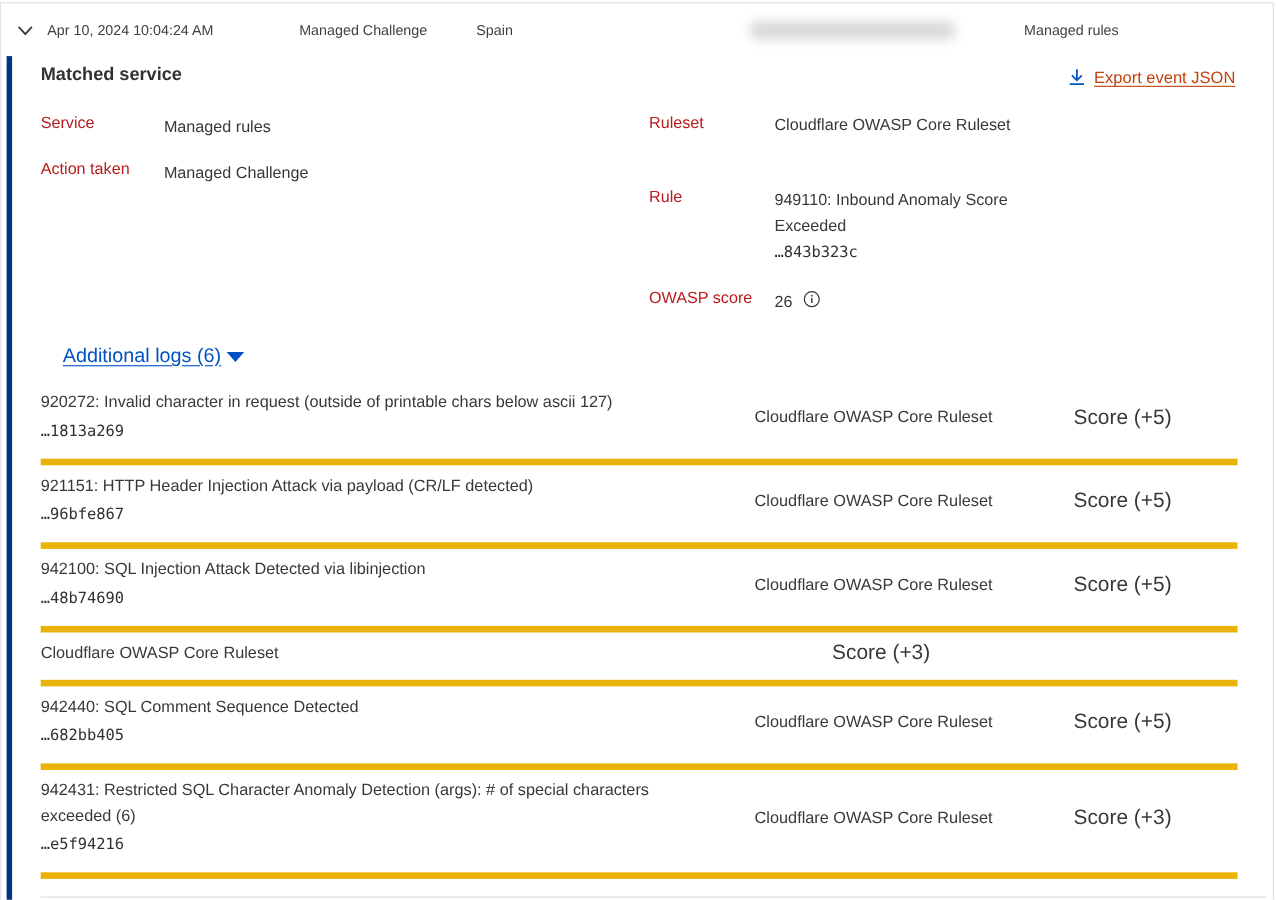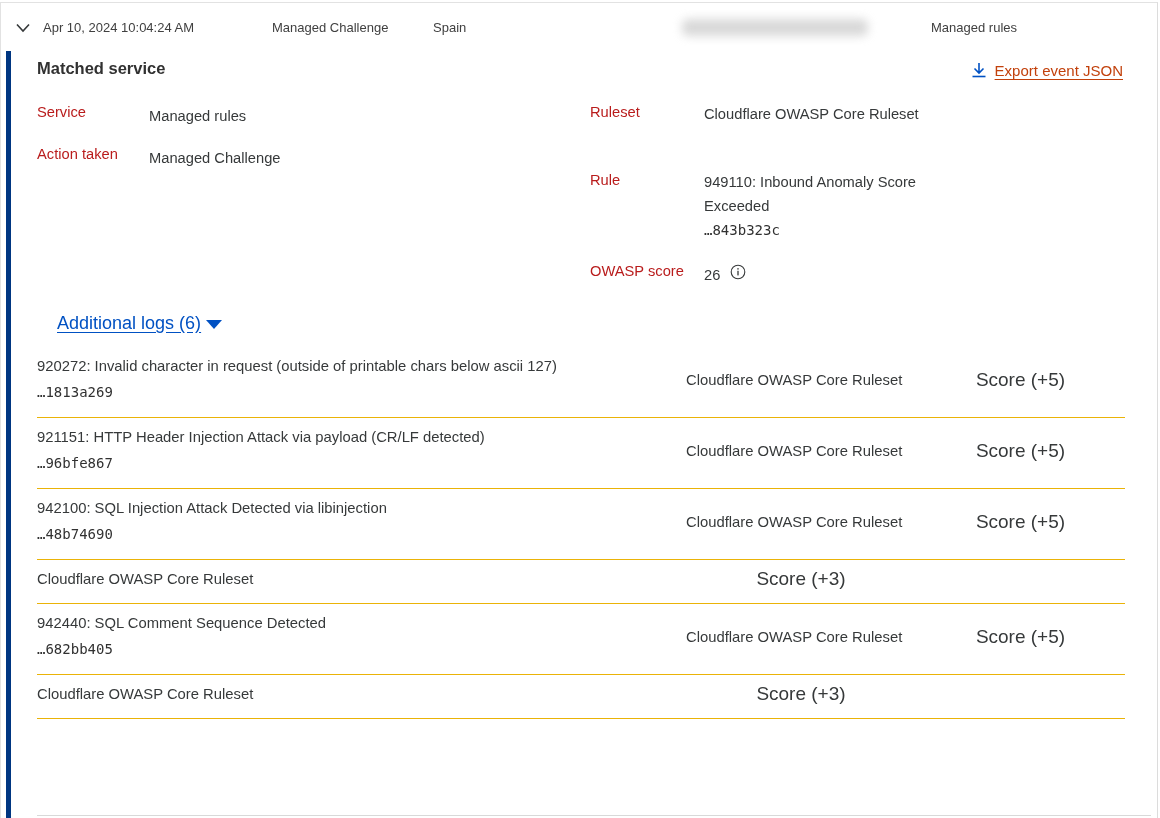--- a/index.html
+++ b/index.html
@@ -75,21 +75,21 @@
     border-right: 8px solid transparent;
     border-top: 9px solid #0051c3;
     margin-top: 2px;
   }
   
   .log-table { position: absolute; left: 36px; top: 344px; width: 1088px; }
   .log-row {
     display: grid;
     grid-template-columns: 649px 272px auto;
     align-items: center;
-    border-bottom: 1px solid #eab308;
+    border-bottom: 6px solid #eab308;
     padding: 8px 0 13px;
   }
   .log-desc { font-size: 14.8px; line-height: 23px; color: #36393a; max-width: 615px; }
   .log-id { margin-top: 2px; }
   .log-ruleset { font-size: 14.8px; color: #36393a; }
   .log-score { font-size: 19px; color: #36393a; text-align: center; padding-right: 42px; }
   .bottom-line { position: absolute; left: 36px; right: 6px; top: 812px; height: 1px; background: #d9d9d9; }
   svg { display: block; }
 </style>
 </head>
@@ -192,19 +192,23 @@
   <div class="log-row">
     <div>
       <div class="log-desc">942440: SQL Comment Sequence Detected</div>
       <div class="mono log-id">…682bb405</div>
     </div>
     <div class="log-ruleset">Cloudflare OWASP Core Ruleset</div>
     <div class="log-score">Score (+5)</div>
   </div>
 
   <div class="log-row">
+    <div>
+      <div class="log-desc">942431: Restricted SQL Character Anomaly Detection (args): # of special characters exceeded (6)</div>
+      <div class="mono log-id">…e5f94216</div>
+    </div>
     <div class="log-ruleset">Cloudflare OWASP Core Ruleset</div>
     <div class="log-score">Score (+3)</div>
   </div>
 </div>
 
   <div class="bottom-line"></div>
 </div>
 
 </body></html>

